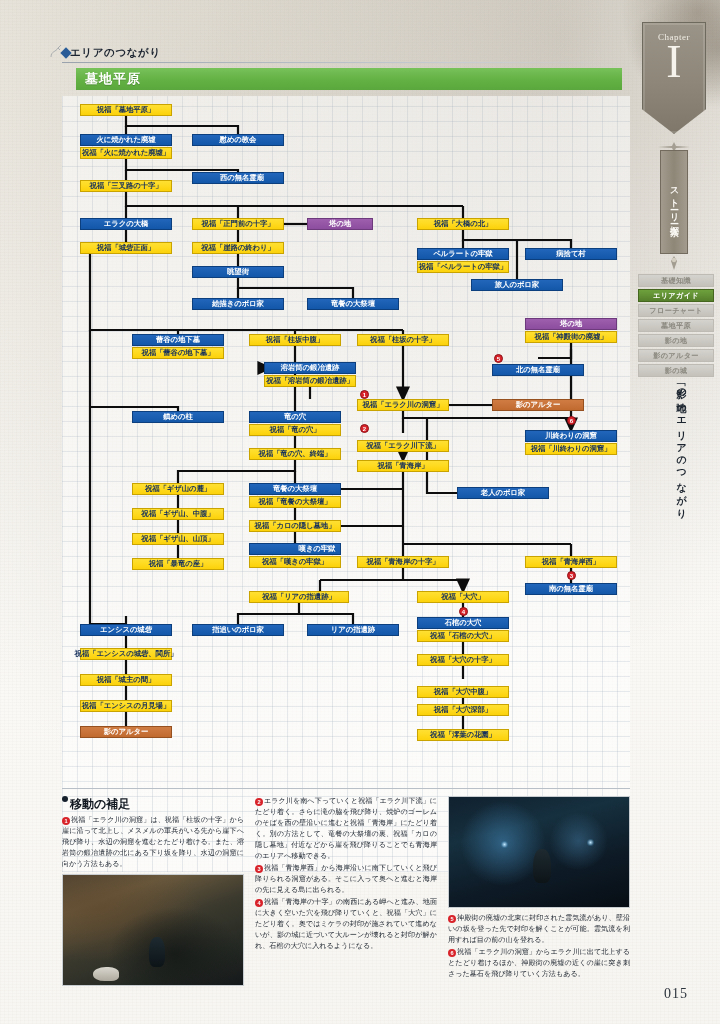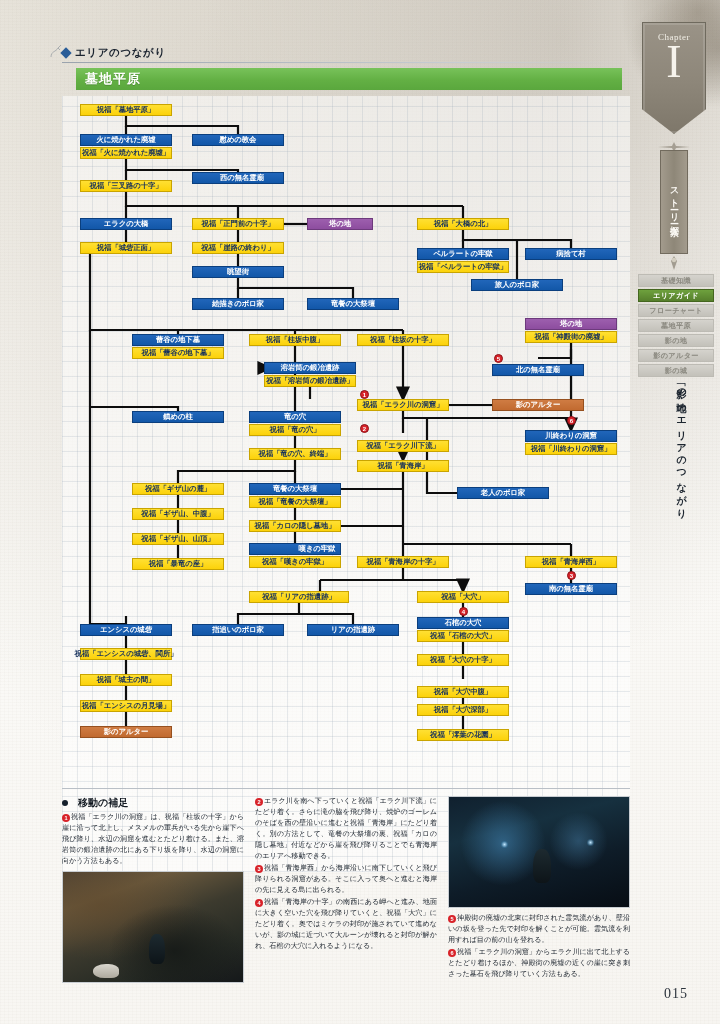--- a/index.html
+++ b/index.html
@@ -21,21 +21,21 @@
   #grain {
     position:absolute; inset:0;
     background-image:
       repeating-linear-gradient(0deg, rgba(160,150,132,0.035) 0 1px, rgba(0,0,0,0) 1px 3px),
       repeating-linear-gradient(90deg, rgba(160,150,132,0.03) 0 1px, rgba(0,0,0,0) 1px 4px);
     pointer-events:none;
   }
   
   .header-row {
     position:absolute; left:62px; top:44px; width:560px; height:18px;
-    display:flex; align-items:center; gap:5px;
+    display:flex; align-items:center; 
   }
   .diamond {
     width:8px; height:8px; background:#2a5d98; transform:rotate(45deg);
     display:inline-block;
   }
   .header-label {
     font-size:10.5px; color:#1b2430; font-weight:bold; letter-spacing:0.6px;
   }
   .header-rule {
     position:absolute; left:62px; top:62px; width:560px; height:1px;
@@ -85,22 +85,22 @@
   .notes-rule {
     position:absolute; left:62px; top:788px; width:568px; height:1px;
     background:#b9bfc6;
   }
   .notes {
     position:absolute; left:62px; top:796px; width:568px; height:186px;
     display:flex; gap:11px;
   }
   .col { width:182px; position:relative; }
   .note-head {
-    font-size:10px; font-weight:bold; color:#111820; margin-bottom:2px;
-    display:flex; align-items:center; gap:10px;
+    font-size:12px; font-weight:bold; color:#111820; margin-bottom:2px;
+    display:flex; gap:2px;
   }
   .dot-black { width:6px; height:6px; border-radius:50%; background:#15202c; display:inline-block; }
   .note-p {
     font-size:7.1px; line-height:1.55; color:#1a222c; text-align:justify;
     margin-bottom:1px;
   }
   .num {
     display:inline-flex; align-items:center; justify-content:center;
     width:8px; height:8px; border-radius:50%;
     background:#d8232a; color:#fff; font-size:5.6px; font-weight:bold;

